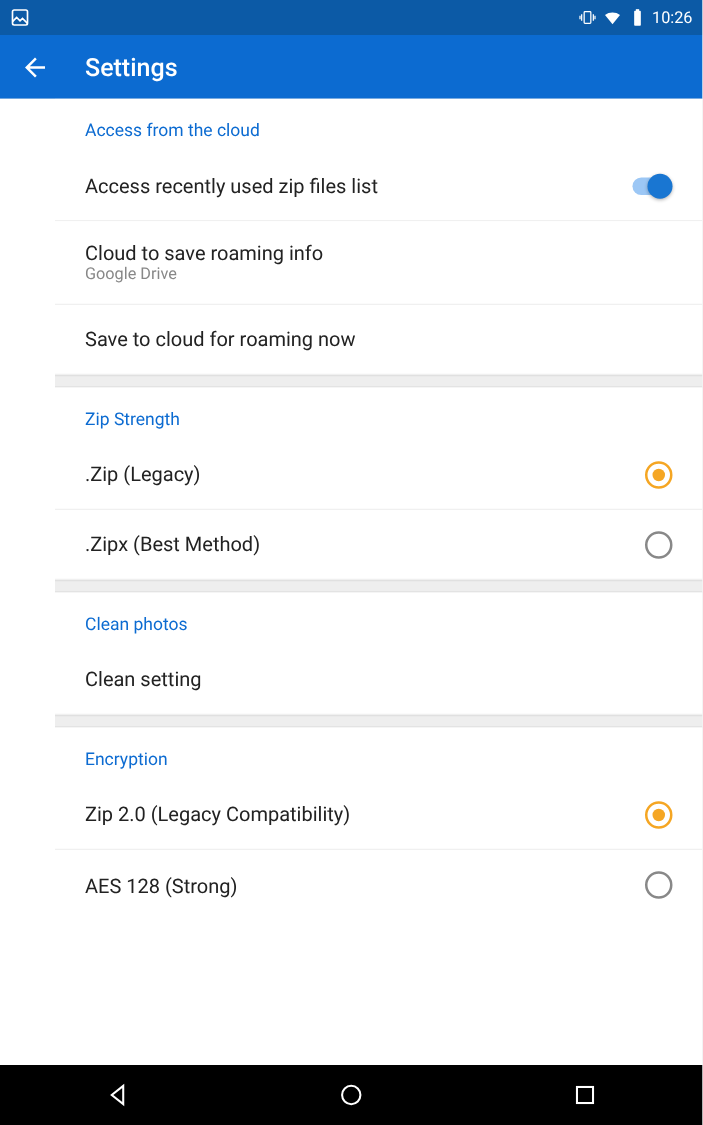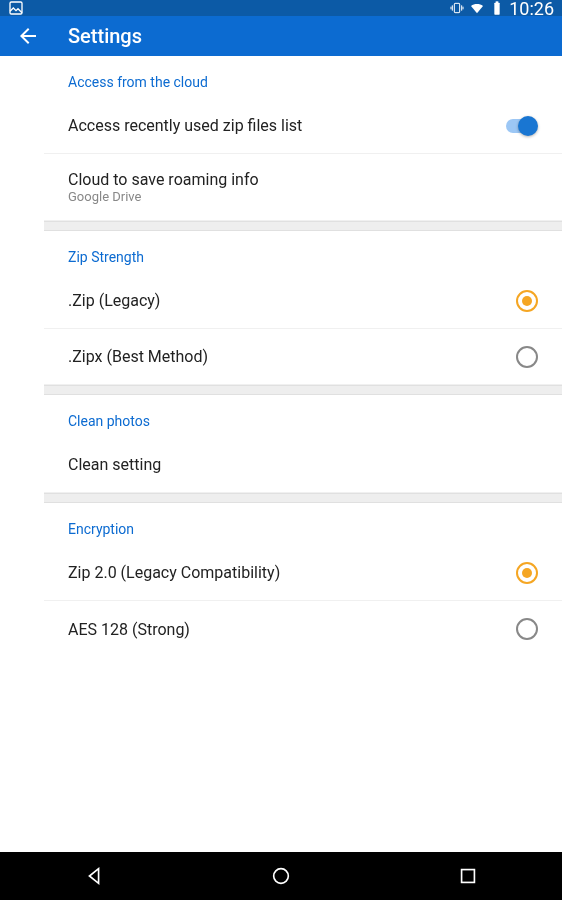--- a/index.html
+++ b/index.html
@@ -1,21 +1,21 @@
 <!DOCTYPE html>
 <html><head>
 <meta charset="utf-8">
 <style>
 * { margin: 0; padding: 0; box-sizing: border-box; font-family: Roboto, Arial, sans-serif; }
 body { width: 562px; height: 900px; background: #e0e0e0; overflow: hidden; display: flex; flex-direction: column; }
-.status-bar { height: 16px; background: #0c5aa6; display: flex; align-items: center; justify-content: space-between; padding: 0 8px; color: #fff; font-size: 18px; }
+.status-bar { height: 28px; background: #0c5aa6; display: flex; align-items: center; justify-content: space-between; padding: 0 8px; color: #fff; font-size: 13px; }
 .status-left { display: flex; align-items: center; gap: 6px; }
 .status-right { display: flex; align-items: center; gap: 4px; }
 .status-icon { width: 16px; height: 16px; display: flex; align-items: center; justify-content: center; }
-.app-bar { height: 40px; background: #0c6bd1; display: flex; align-items: center; padding: 0 16px; color: #fff; }
+.app-bar { height: 51px; background: #0c6bd1; display: flex; align-items: center; padding: 0 16px; color: #fff; }
 .back-arrow { width: 24px; height: 24px; margin-right: 28px; }
 .app-title { font-size: 20px; font-weight: 500; }
 .content { flex: 1; overflow-y: auto; background: #fff; padding-left: 44px; }
 .section-spacer { height: 10px; background: #eeeeee; border-top: 1px solid #e0e0e0; border-bottom: 1px solid #e0e0e0; }
 .section-header { color: #0c6bd1; font-size: 14px; padding: 18px 24px 8px; background: #fff; }
 .row { background: #fff; padding: 16px 24px; display: flex; align-items: center; justify-content: space-between; border-bottom: 1px solid #f0f0f0; min-height: 56px; gap: 17px; }
 .row:last-child { border-bottom: none; }
 .row-text { display: flex; flex-direction: column; }
 .row-title { font-size: 16px; color: #222; }
 .row-subtitle { font-size: 13px; color: #888; margin-top: 0; }
@@ -83,20 +83,25 @@
         <div class="toggle-track"></div>
         <div class="toggle-thumb"></div>
       </div>
   </div>
   <div class="row">
     <div class="row-text">
       <span class="row-title">Cloud to save roaming info</span>
       <span class="row-subtitle">Google Drive</span>
     </div>
   </div>
+  <div class="row">
+    <div class="row-text">
+        <span class="row-title">Save to cloud for roaming now</span>
+      </div>
+  </div>
 
   <div class="section-spacer"></div>
 
   <div class="section-header">Zip Strength</div>
   <div class="row">
     <div class="row-text">
         <span class="row-title">.Zip (Legacy)</span>
       </div>
     <div class="radio selected"></div>
   </div>

